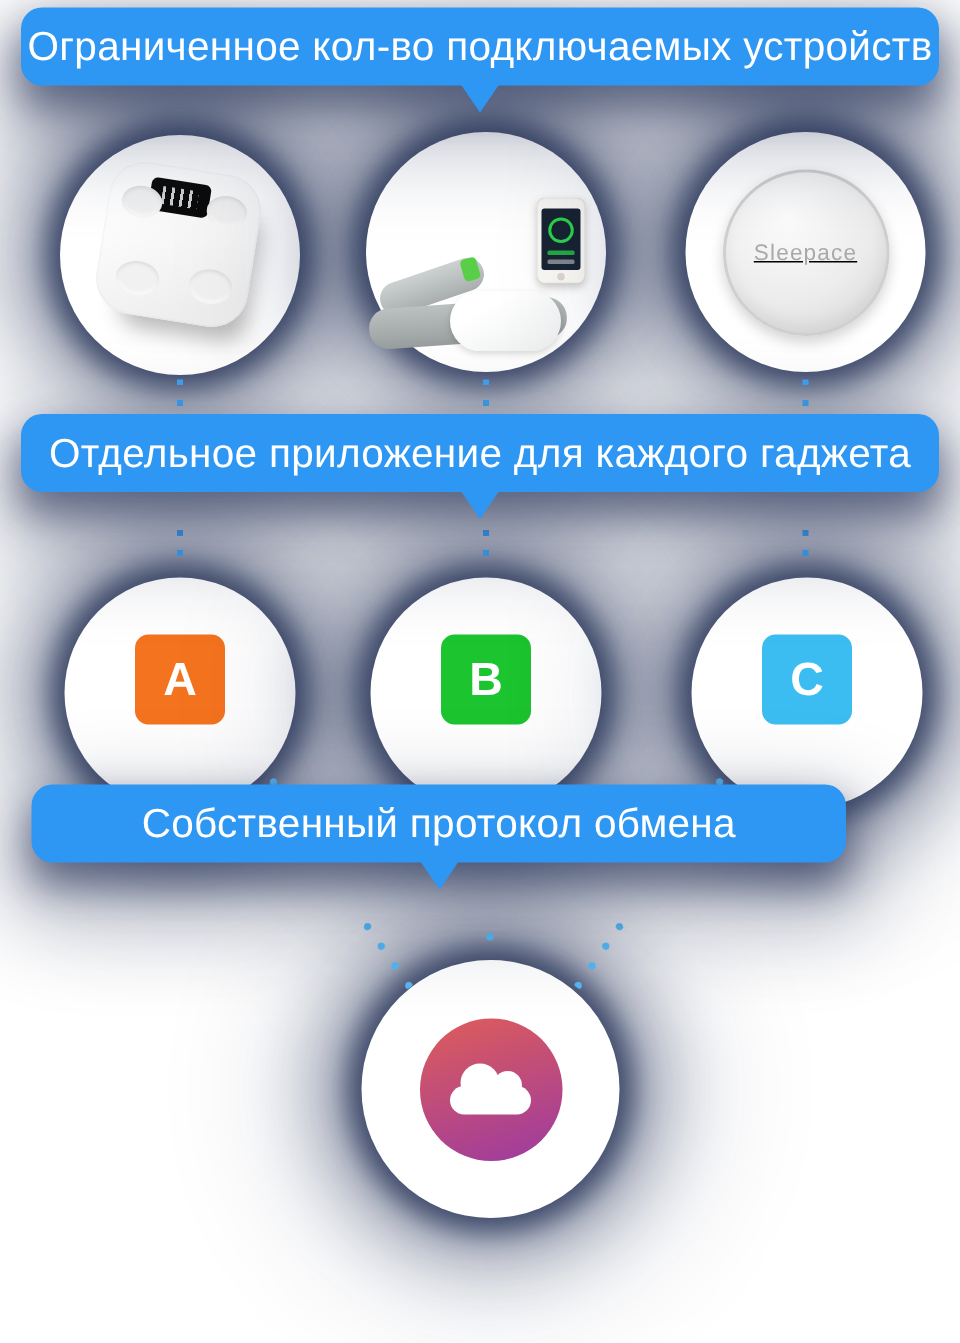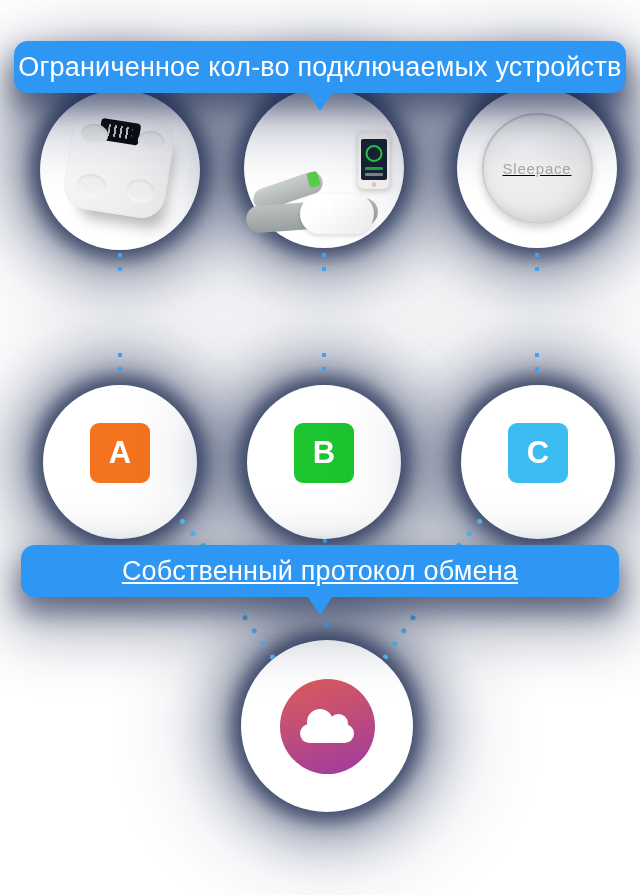--- a/index.html
+++ b/index.html
@@ -16,23 +16,23 @@
     color:#fff;font-size:27px;font-weight:400;letter-spacing:.2px;
     display:flex;align-items:center;justify-content:center;
     box-shadow:0 14px 26px 2px rgba(18,32,72,.55),0 26px 55px 18px rgba(18,32,72,.25);
     z-index:30;
   }
   .banner .ptr{
     position:absolute;left:50%;bottom:-18px;transform:translateX(-50%);
     width:0;height:0;border-left:13px solid transparent;border-right:13px solid transparent;
     border-top:19px solid #2E97F3;
   }
-  #banner1{left:14px;top:5px;width:612px;margin-top:36px;}
+  #banner1{left:14px;top:5px;width:612px;}
   #banner2{left:14px;top:276px;width:612px;}
-  #banner3{left:21px;top:545px;width:598px;text-decoration:underline;}
+  #banner3{left:21px;top:523px;width:543px;}
 
   
   .circle{
     position:absolute;background:#fff;border-radius:50%;
     box-shadow:0 0 18px 10px rgba(18,32,72,.68),0 0 45px 32px rgba(18,32,72,.34),0 0 85px 58px rgba(18,32,72,.12);
     display:flex;align-items:center;justify-content:center;z-index:20;
   }
   #c-scale{left:40px;top:90px;width:160px;height:160px;}
   #c-belt {left:244px;top:88px;width:160px;height:160px;}
   #c-disc {left:457px;top:88px;width:160px;height:160px;text-decoration:underline;}
@@ -173,20 +173,24 @@
   <div class="circle" id="c-disc">
     <div class="disc">
       <span>Sleepace</span>
     </div>
   </div>
 
   <div class="vdots" id="v1a"></div>
   <div class="vdots" id="v1b"></div>
   <div class="vdots" id="v1c"></div>
 
+  <div class="banner" id="banner2">
+    <span>Отдельное приложение для каждого гаджета</span>
+    <i class="ptr"></i>
+  </div>
 
   <div class="vdots" id="v2a"></div>
   <div class="vdots" id="v2b"></div>
   <div class="vdots" id="v2c"></div>
 
   <div class="circle" id="c-appa">
     <div class="app" style="background: rgb(244, 115, 31);">
       <span>A</span>
     </div>
   </div>

